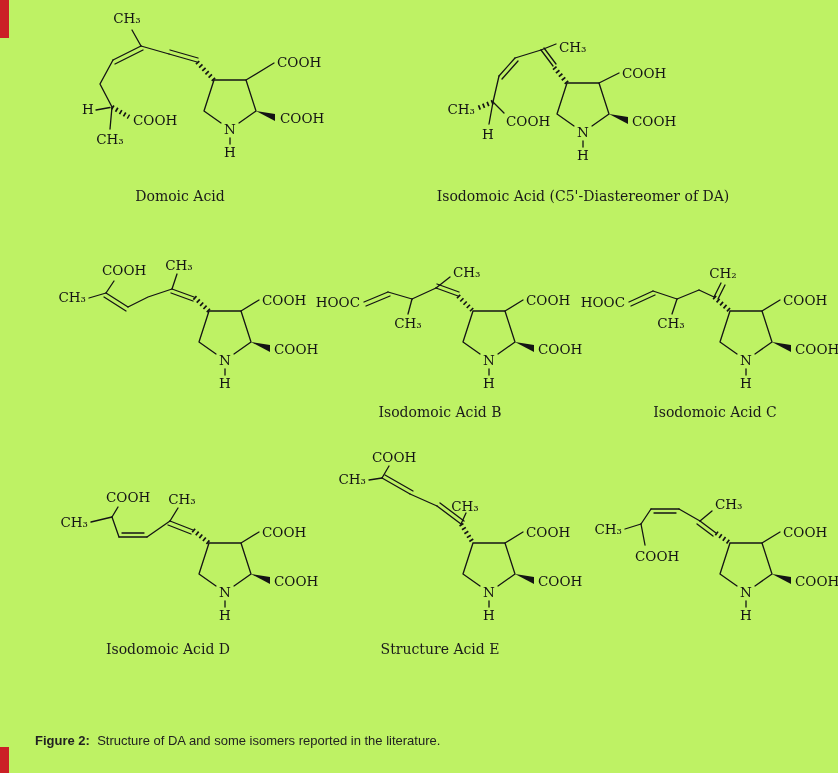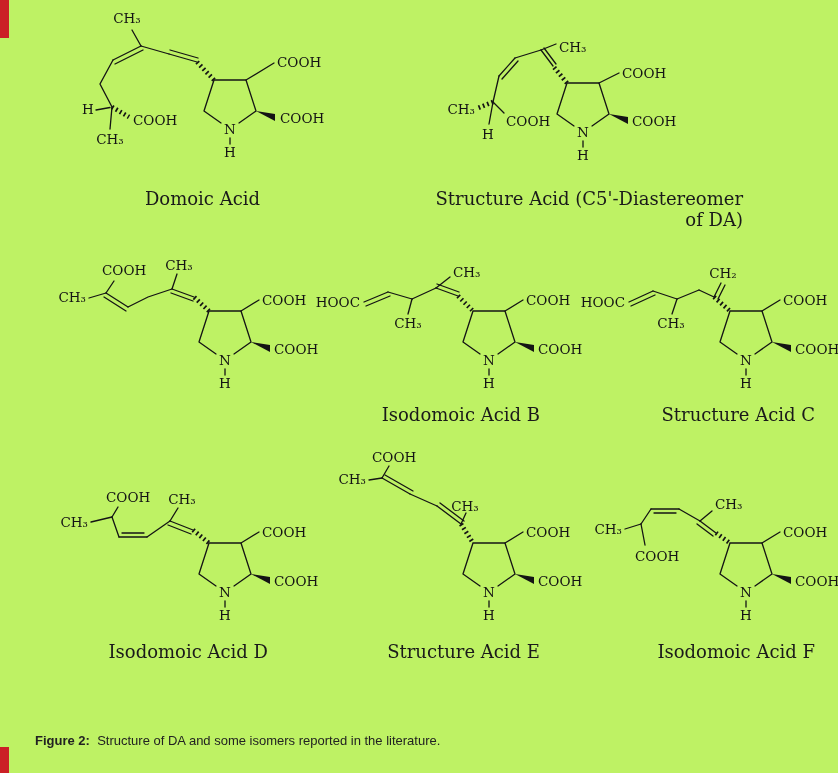--- a/index.html
+++ b/index.html
@@ -5,21 +5,21 @@
   html,body{margin:0;padding:0;background:#ffffff;}
   #page{position:relative;width:838px;height:773px;background:#bef264;overflow:hidden;
         font-family:"DejaVu Serif", serif;}
   svg{position:absolute;left:0;top:0;}
   .b{stroke:#141414;stroke-width:1.3;fill:none;stroke-linecap:round;}
   .hash{stroke:#141414;stroke-width:4.6;fill:none;stroke-dasharray:1.7 2.9;stroke-linecap:butt;}
   .wedge{fill:#141414;stroke:none;}
   text.at{font-family:"DejaVu Serif", serif;font-size:13.5px;fill:#141414;}
   text.mid{text-anchor:middle;}
   text.end{text-anchor:end;}
-  .molname{position:absolute;text-align:right;font-size:18px;color:#1a1a1a;
+  .molname{position:absolute;text-align:center;font-size:14px;color:#1a1a1a;
            font-family:"DejaVu Serif", serif;}
   #caption{position:absolute;left:35px;top:733px;width:760px;font-family:"Liberation Sans", sans-serif;
            font-size:13px;color:#222;}
   #caption b{font-weight:bold;}
   .redmark{position:absolute;left:0;width:9px;background:#cb2026;}
   #redtop{top:0;height:38px;}
   #redbottom{top:747px;height:26px;}
 </style>
 </head>
 <body>
@@ -232,24 +232,23 @@
       <text class="at" x="635" y="561">COOH</text>
       <text class="at" x="715" y="509">CH₃</text>
       <text class="at" x="783" y="537">COOH</text>
       <text class="at" x="795" y="586">COOH</text>
       <text class="at mid" x="746" y="597">N</text>
       <text class="at mid" x="746" y="620">H</text>
     </g>
   </svg>
 
   <div class="molname" style="left:100px;top:188px;width:160px;">Domoic Acid</div>
-  <div class="molname" style="left:423px;top:188px;width:320px;">Structure Acid (C5'-Diastereomer of DA)</div>
+  <div class="molname" style="left:423px;top:188px;width:320px;">Isodomoic Acid (C5'-Diastereomer of DA)</div>
   <div class="molname" style="left:340px;top:404px;width:200px;">Isodomoic Acid B</div>
-  <div class="molname" style="left:615px;top:404px;width:200px;">Structure Acid C</div>
+  <div class="molname" style="left:615px;top:404px;width:200px;">Isodomoic Acid C</div>
   <div class="molname" style="left:68px;top:641px;width:200px;">Isodomoic Acid D</div>
   <div class="molname" style="left:340px;top:641px;width:200px;">Structure Acid E</div>
-  <div class="molname" style="left:615px;top:641px;width:200px;">Isodomoic Acid F</div>
 
   <div id="caption">
     <b>Figure 2:</b>&nbsp;&nbsp;<span>Structure of DA and some isomers reported in the literature.</span>
   </div>
 
 </div>
 
 </body></html>

